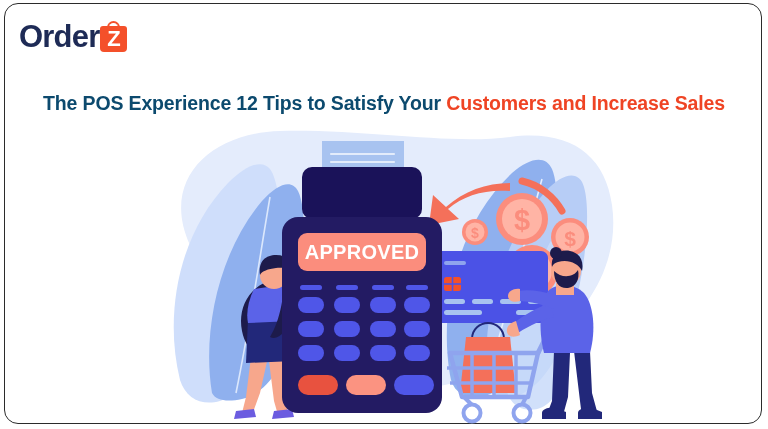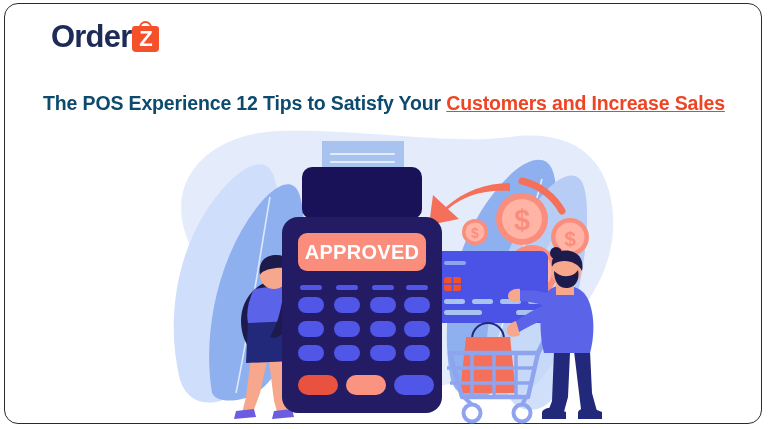--- a/index.html
+++ b/index.html
@@ -37,21 +37,20 @@
     align-items: flex-end;
     height: 40px;
   }
   .logo-word {
     font-family: "Liberation Sans", sans-serif;
     font-size: 31px;
     font-weight: 700;
     color: #1e2b56;
     letter-spacing: -0.8px;
     line-height: 1;
-    margin-left: 32px;
   }
   .logo-bag {
     position: relative;
     width: 27px;
     height: 31px;
     margin-left: 1px;
   }
   .logo-bag .bag-body {
     position: absolute;
     left: 0;
@@ -94,21 +93,21 @@
     top: 78px;
     width: 768px;
     text-align: center;
     font-size: 19.5px;
     font-weight: 700;
     letter-spacing: -0.15px;
     line-height: 1.3;
     white-space: nowrap;
   }
   .title .t-navy { color: #0c4a6e; }
-  .title .t-orange { color: #ef4424; text-decoration: underline; }
+  .title .t-orange { color: #ef4424; }
 
   
   .illo {
     position: absolute;
     left: 150px;
     top: 125px;
     width: 470px;
     height: 300px;
   }
   .illo svg { display: block; }

